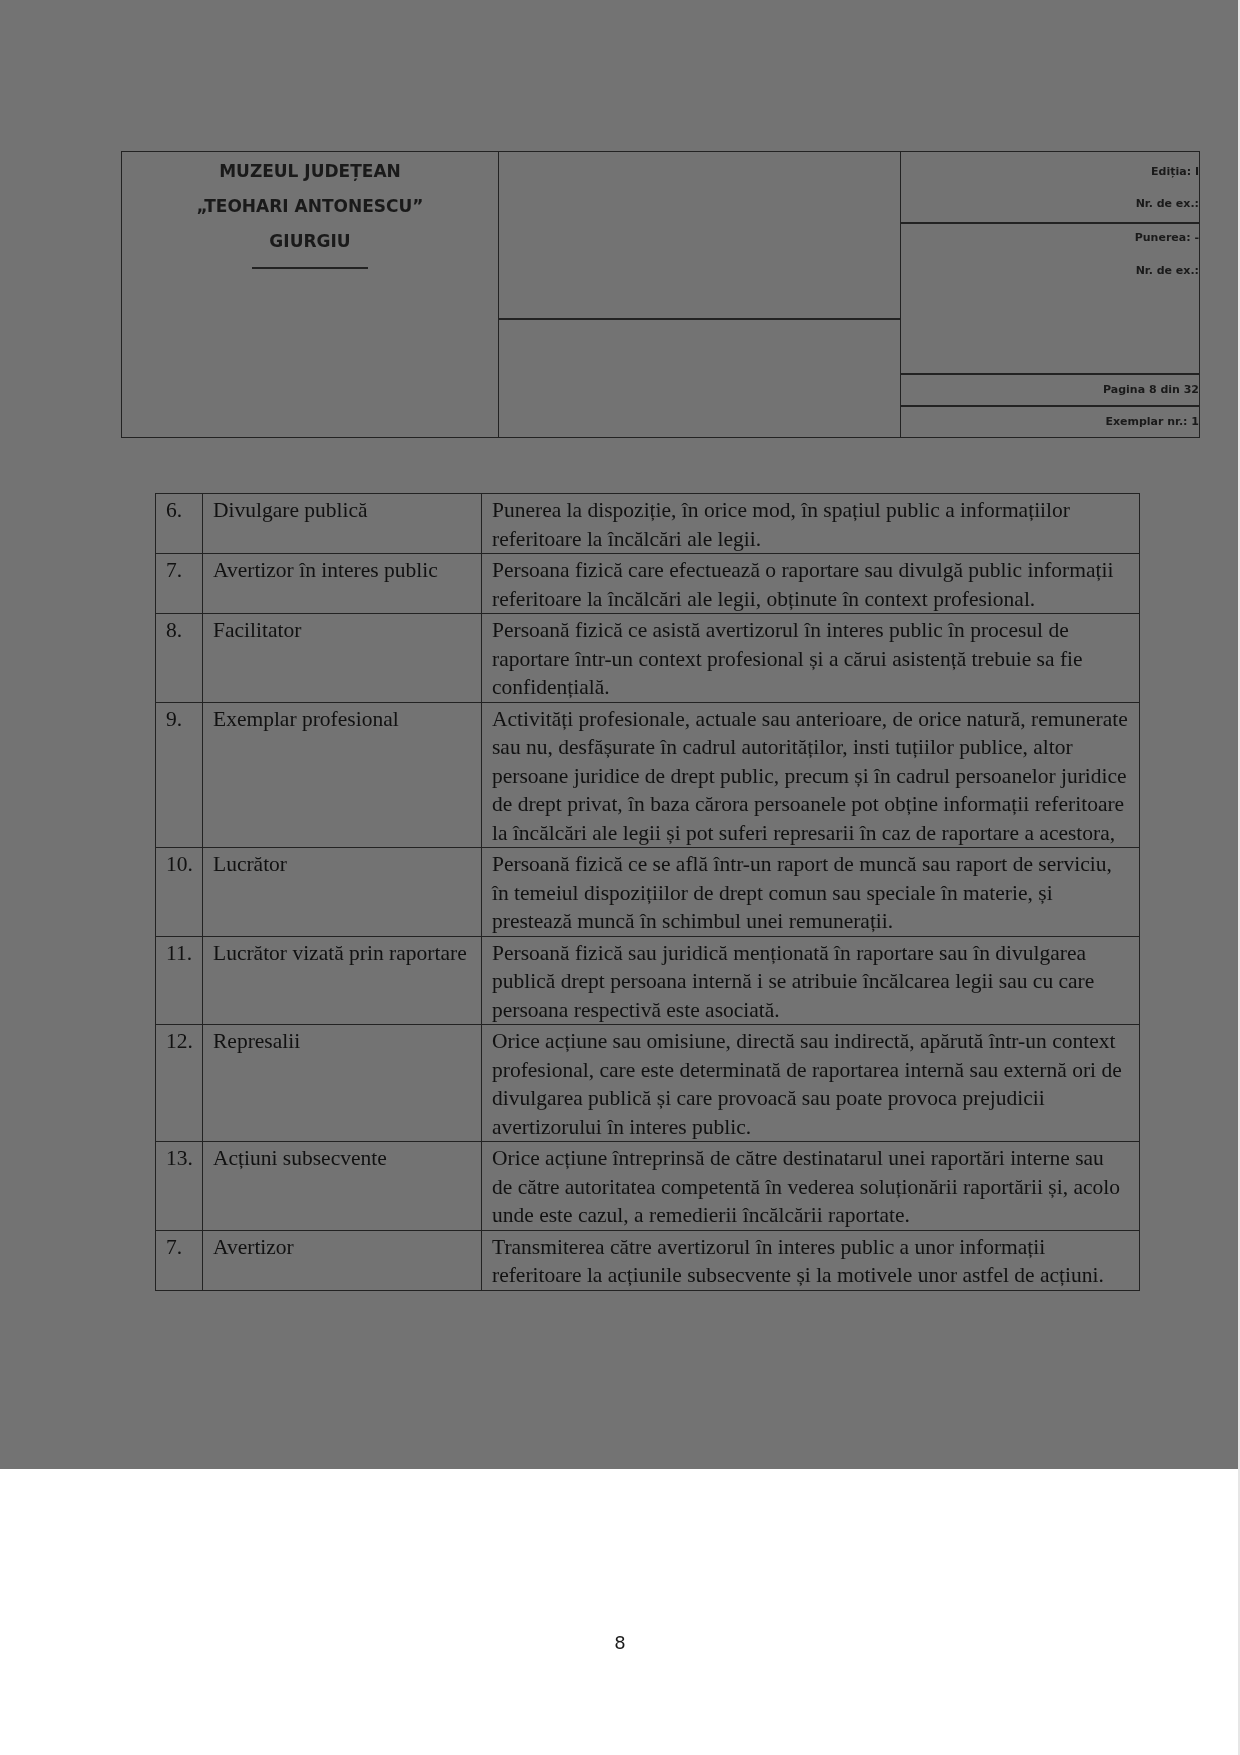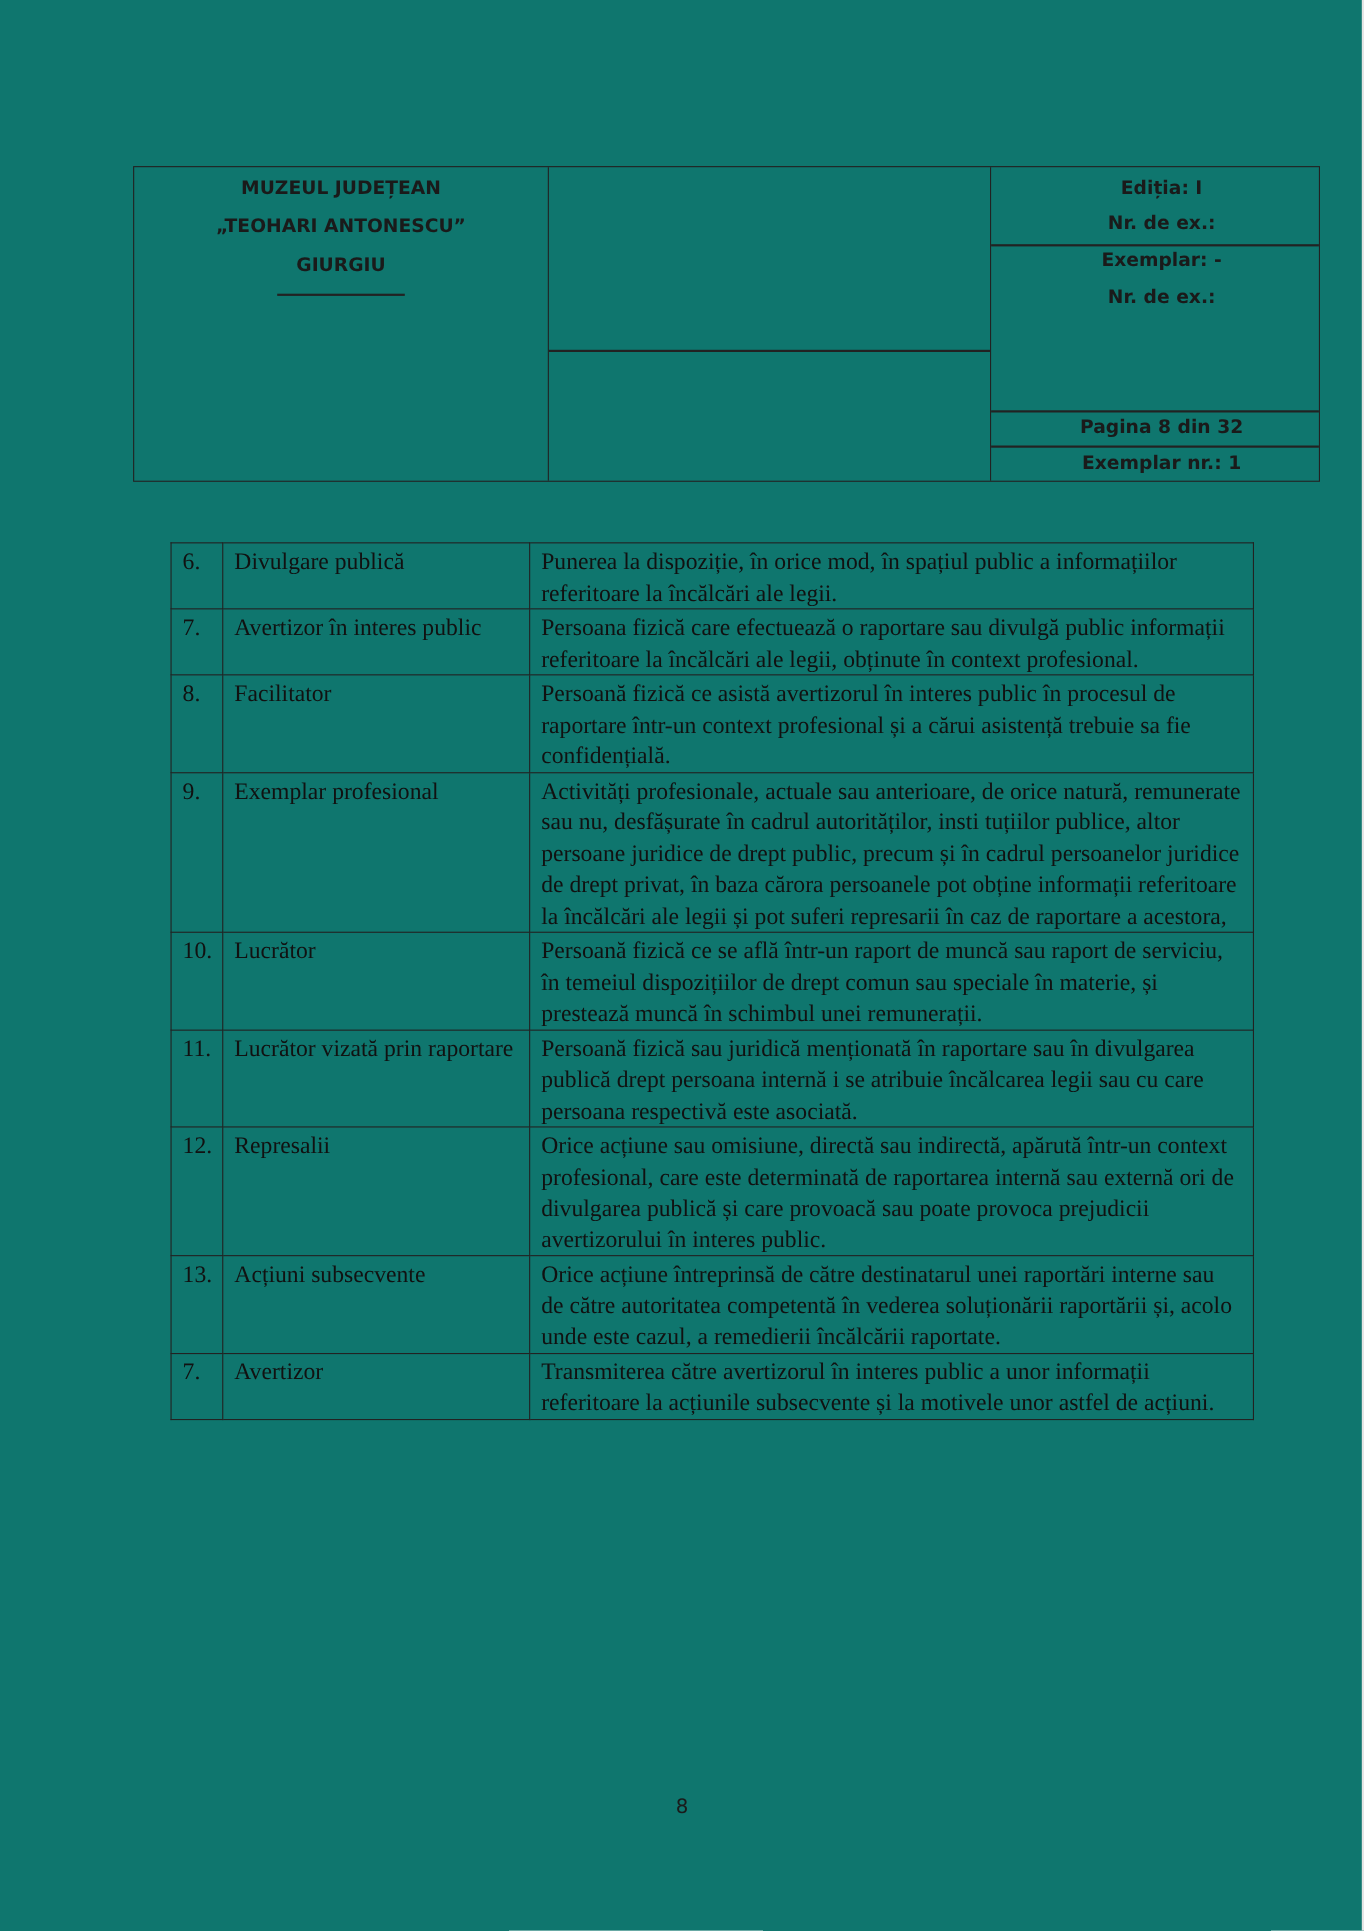--- a/index.html
+++ b/index.html
@@ -1,29 +1,29 @@
 <!DOCTYPE html>
 <html><head>
 <meta charset="utf-8">
 <style>
   html, body { margin: 0; padding: 0; background: #ffffff; }
   body { width: 1240px; height: 1755px; position: relative; overflow: hidden; }
-  .page { position: absolute; left: 0; top: 0; width: 1240px; height: 1755px; background: #0f766e; }
+  .page { position: absolute; left: 0; top: 0; width: 1240px; height: 1469px; background: #737373; }
 
   
   .hdr { position: absolute; left: 121px; top: 151px; width: 1079px; height: 287px; border: 1.5px solid #222; box-sizing: border-box; }
   .hdr .c1 { position: absolute; left: 0; top: 0; width: 377px; height: 100%; border-right: 1.5px solid #222; box-sizing: border-box; }
   .hdr .c2 { position: absolute; left: 377px; top: 0; width: 402px; height: 100%; border-right: 1.5px solid #222; box-sizing: border-box; }
   .hdr .c3 { position: absolute; left: 779px; top: 0; width: 298px; height: 100%; }
   .hb { font-family: "DejaVu Sans", sans-serif; font-weight: bold; font-size: 17px; color: #1a1a1a; line-height: 31px; text-align: center; }
   .c1 .hb { padding-top: 4px; }
   .c1 .rule { width: 116px; height: 1.5px; background: #222; margin: 10px auto 0; }
   .c2 .title { position: absolute; left: 0; top: 4px; width: 100%; }
   .c2 .divider { position: absolute; left: 0; top: 166px; width: 100%; height: 1.5px; background: #222; }
-  .c3 .cell { position: absolute; left: 0; width: 100%; font-family: "DejaVu Sans", sans-serif; font-weight: bold; font-size: 17px; color: #1a1a1a; line-height: 31px; padding-left: 12px; box-sizing: border-box; text-align: center; }
+  .c3 .cell { position: absolute; left: 0; width: 100%; font-family: "DejaVu Sans", sans-serif; font-weight: bold; font-size: 11px; color: #1a1a1a; line-height: 31px; padding-left: 12px; box-sizing: border-box; text-align: right; }
   .c3 .line { position: absolute; left: 0; width: 100%; height: 1.5px; background: #222; }
 
   
   table.defs { position: absolute; left: 155px; top: 493px; width: 985px; border-collapse: collapse; font-family: "Liberation Serif", "DejaVu Serif", serif; font-size: 21.5px; color: #111; }
   table.defs td { border: 1.5px solid #222; vertical-align: top; padding: 2px 10px 0 10px; line-height: 28.5px; }
   table.defs td.num { width: 30px; padding-left: 10px; padding-right: 6px; }
   table.defs td.term { width: 258px; }
   table.defs td.desc { padding-left: 10px; }
 
   .pagenum { position: absolute; left: 0; width: 1240px; top: 1632px; text-align: center; font-family: "DejaVu Sans", sans-serif; font-size: 18px; color: #1a1a1a; }
@@ -43,21 +43,21 @@
     </div>
 
     <div class="c2">
       <div class="divider"></div>
     </div>
 
     <div class="c3">
       <div class="cell" style="top:4px;">Ediția: I</div>
       <div class="cell" style="top:36px;">Nr. de ex.:</div>
       <div class="line" style="top:70px;"></div>
-      <div class="cell" style="top:70px;">Exemplar: -</div>
+      <div class="cell" style="top:70px;">Punerea: -</div>
       <div class="cell" style="top:103px;">Nr. de ex.:</div>
       <div class="line" style="top:221px;"></div>
       <div class="cell" style="top:222px;">Pagina 8 din 32</div>
       <div class="line" style="top:253px;"></div>
       <div class="cell" style="top:254px;">Exemplar nr.: 1</div>
     </div>
   </div>
 
   <table class="defs">
     <tbody id="defs-body">

